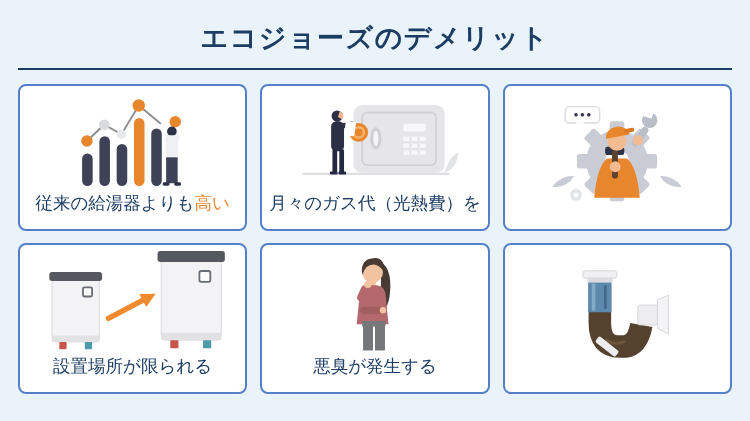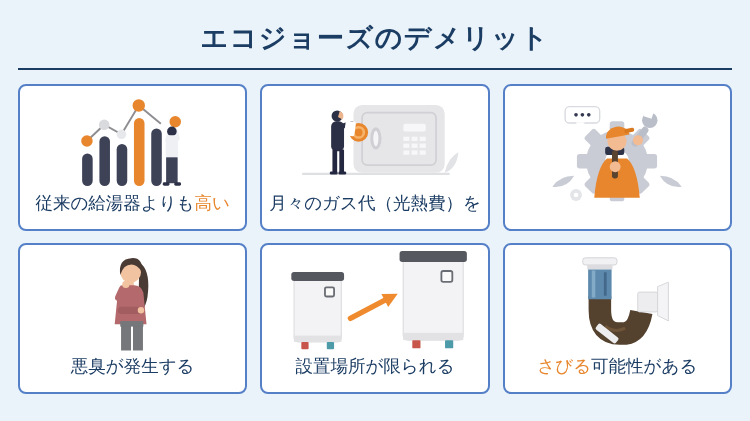--- a/index.html
+++ b/index.html
@@ -153,20 +153,50 @@
           <polygon points="40,21 50,21 43,29" fill="#ffffff"></polygon>
           <circle cx="40" cy="13" r="2" fill="#343851"></circle>
           <circle cx="47" cy="13" r="2" fill="#343851"></circle>
           <circle cx="54" cy="13" r="2" fill="#343851"></circle>
         </svg>
       </div>
     </div>
 
     <div class="card">
       <div class="illo">
+        <svg viewBox="0 0 210 112" width="202" height="106">
+          <g>
+            <rect x="16" y="30" width="52" height="70" rx="4" fill="#f3f3f5" stroke="#d7d7db"></rect>
+            <rect x="13" y="23" width="58" height="10" rx="3" fill="#55585f"></rect>
+            <rect x="50" y="40" width="10" height="10" rx="1.5" fill="#fafafa" stroke="#6a6d74" stroke-width="2"></rect>
+            <rect x="16" y="93" width="52" height="7" fill="#e2e2e5"></rect>
+            <rect x="24" y="100" width="8" height="8" rx="1" fill="#c8554a"></rect>
+            <rect x="52" y="100" width="8" height="8" rx="1" fill="#4d9aa8"></rect>
+          </g>
+          <g>
+            <rect x="136" y="8" width="66" height="90" rx="5" fill="#f3f3f5" stroke="#d7d7db"></rect>
+            <rect x="132" y="0" width="74" height="12" rx="3" fill="#55585f"></rect>
+            <rect x="178" y="22" width="12" height="12" rx="2" fill="#fafafa" stroke="#6a6d74" stroke-width="2"></rect>
+            <rect x="136" y="90" width="66" height="8" fill="#e2e2e5"></rect>
+            <rect x="146" y="98" width="9" height="9" rx="1" fill="#c8554a"></rect>
+            <rect x="182" y="98" width="9" height="9" rx="1" fill="#4d9aa8"></rect>
+          </g>
+          <g>
+            <path d="M78,74 L116,54" stroke="#ef8b2e" stroke-width="6" stroke-linecap="round" fill="none"></path>
+            <polygon points="130,47 119.5,61.5 112,47.3" fill="#ef8b2e"></polygon>
+          </g>
+        </svg>
+      </div>
+      <div class="caption">
+        <span>設置場所が限られる</span>
+      </div>
+    </div>
+
+    <div class="card">
+      <div class="illo">
         <svg viewBox="0 0 110 128" width="96" height="106">
           <path d="M63,14 q13,9 11,36 q-1,16 -6,22 q-4,-5 -6,-13 z" fill="#4a3a34"></path>
           <circle cx="52" cy="27" r="13" fill="#f2c3a0"></circle>
           <path d="M39,30 q-3,-20 14,-21 q15,-1 13,17 q-6,-9 -13,-9 q-10,0 -14,13 z" fill="#4a3a34"></path>
           <rect x="48" y="36" width="8" height="9" fill="#f2c3a0"></rect>
           <path d="M36,52 q3,-9 12,-9 l8,0 q9,0 12,9 l4,40 l-40,0 z" fill="#b4696d"></path>
           <rect x="35" y="43" width="9.5" height="21" rx="4.75" fill="#b4696d" transform="rotate(24 40 53)"></rect>
           <circle cx="46" cy="42" r="4.5" fill="#f2c3a0"></circle>
           <rect x="36" y="70" width="31" height="9" rx="4.5" fill="#a25d61"></rect>
           <circle cx="65" cy="74.5" r="4" fill="#f2c3a0"></circle>
@@ -175,62 +205,31 @@
           <rect x="39" y="88" width="29" height="7" fill="#75777a"></rect>
         </svg>
       </div>
       <div class="caption">
         <span>悪臭が発生する</span>
       </div>
     </div>
 
     <div class="card">
       <div class="illo">
-        <svg viewBox="0 0 210 112" width="202" height="106">
-          <g>
-            <rect x="16" y="30" width="52" height="70" rx="4" fill="#f3f3f5" stroke="#d7d7db"></rect>
-            <rect x="13" y="23" width="58" height="10" rx="3" fill="#55585f"></rect>
-            <rect x="50" y="40" width="10" height="10" rx="1.5" fill="#fafafa" stroke="#6a6d74" stroke-width="2"></rect>
-            <rect x="16" y="93" width="52" height="7" fill="#e2e2e5"></rect>
-            <rect x="24" y="100" width="8" height="8" rx="1" fill="#c8554a"></rect>
-            <rect x="52" y="100" width="8" height="8" rx="1" fill="#4d9aa8"></rect>
-          </g>
-          <g>
-            <rect x="136" y="8" width="66" height="90" rx="5" fill="#f3f3f5" stroke="#d7d7db"></rect>
-            <rect x="132" y="0" width="74" height="12" rx="3" fill="#55585f"></rect>
-            <rect x="178" y="22" width="12" height="12" rx="2" fill="#fafafa" stroke="#6a6d74" stroke-width="2"></rect>
-            <rect x="136" y="90" width="66" height="8" fill="#e2e2e5"></rect>
-            <rect x="146" y="98" width="9" height="9" rx="1" fill="#c8554a"></rect>
-            <rect x="182" y="98" width="9" height="9" rx="1" fill="#4d9aa8"></rect>
-          </g>
-          <g>
-            <path d="M78,74 L116,54" stroke="#ef8b2e" stroke-width="6" stroke-linecap="round" fill="none"></path>
-            <polygon points="130,47 119.5,61.5 112,47.3" fill="#ef8b2e"></polygon>
-          </g>
-        </svg>
-      </div>
-      <div class="caption">
-        <span>設置場所が限られる</span>
-      </div>
-    </div>
-
-    <div class="card">
-      <div class="illo">
         <svg viewBox="0 0 130 102" width="118" height="92">
           <rect x="27" y="2" width="38" height="8" rx="3" fill="#f1f1f3" stroke="#d0d0d5"></rect>
           <rect x="32" y="10" width="28" height="5" fill="#dcdce0"></rect>
           <path d="M46,44 L46,60 Q46,86 68,86 L74,86 Q88,84 92,62" fill="none" stroke="#54412e" stroke-width="25"></path>
           <path d="M52,78 q10,8 22,2" stroke="#6e5438" stroke-width="3.5" fill="none"></path>
           <path d="M46,15 L46,48" fill="none" stroke="#5d89ad" stroke-width="26"></path>
           <path d="M39,16 L39,46" stroke="#83abc7" stroke-width="4" fill="none"></path>
           <path d="M52,18 L52,44" stroke="#43688a" stroke-width="3" fill="none"></path>
           <rect x="50" y="72" width="8" height="28" rx="2" fill="#ededef" transform="rotate(-52 54 86)"></rect>
           <rect x="88" y="40" width="22" height="22" rx="2" fill="#ededef" stroke="#d4d4d8"></rect>
           <polygon points="110,34 122,29 122,72 110,66" fill="#f4f4f6" stroke="#d4d4d8"></polygon>
         </svg>
       </div>
       <div class="caption">
-        <div><span class="accent">さびる</span><span>可能性がある</span></div>
       </div>
     </div>
 
   </div>
 </div>
 
 </body></html>

